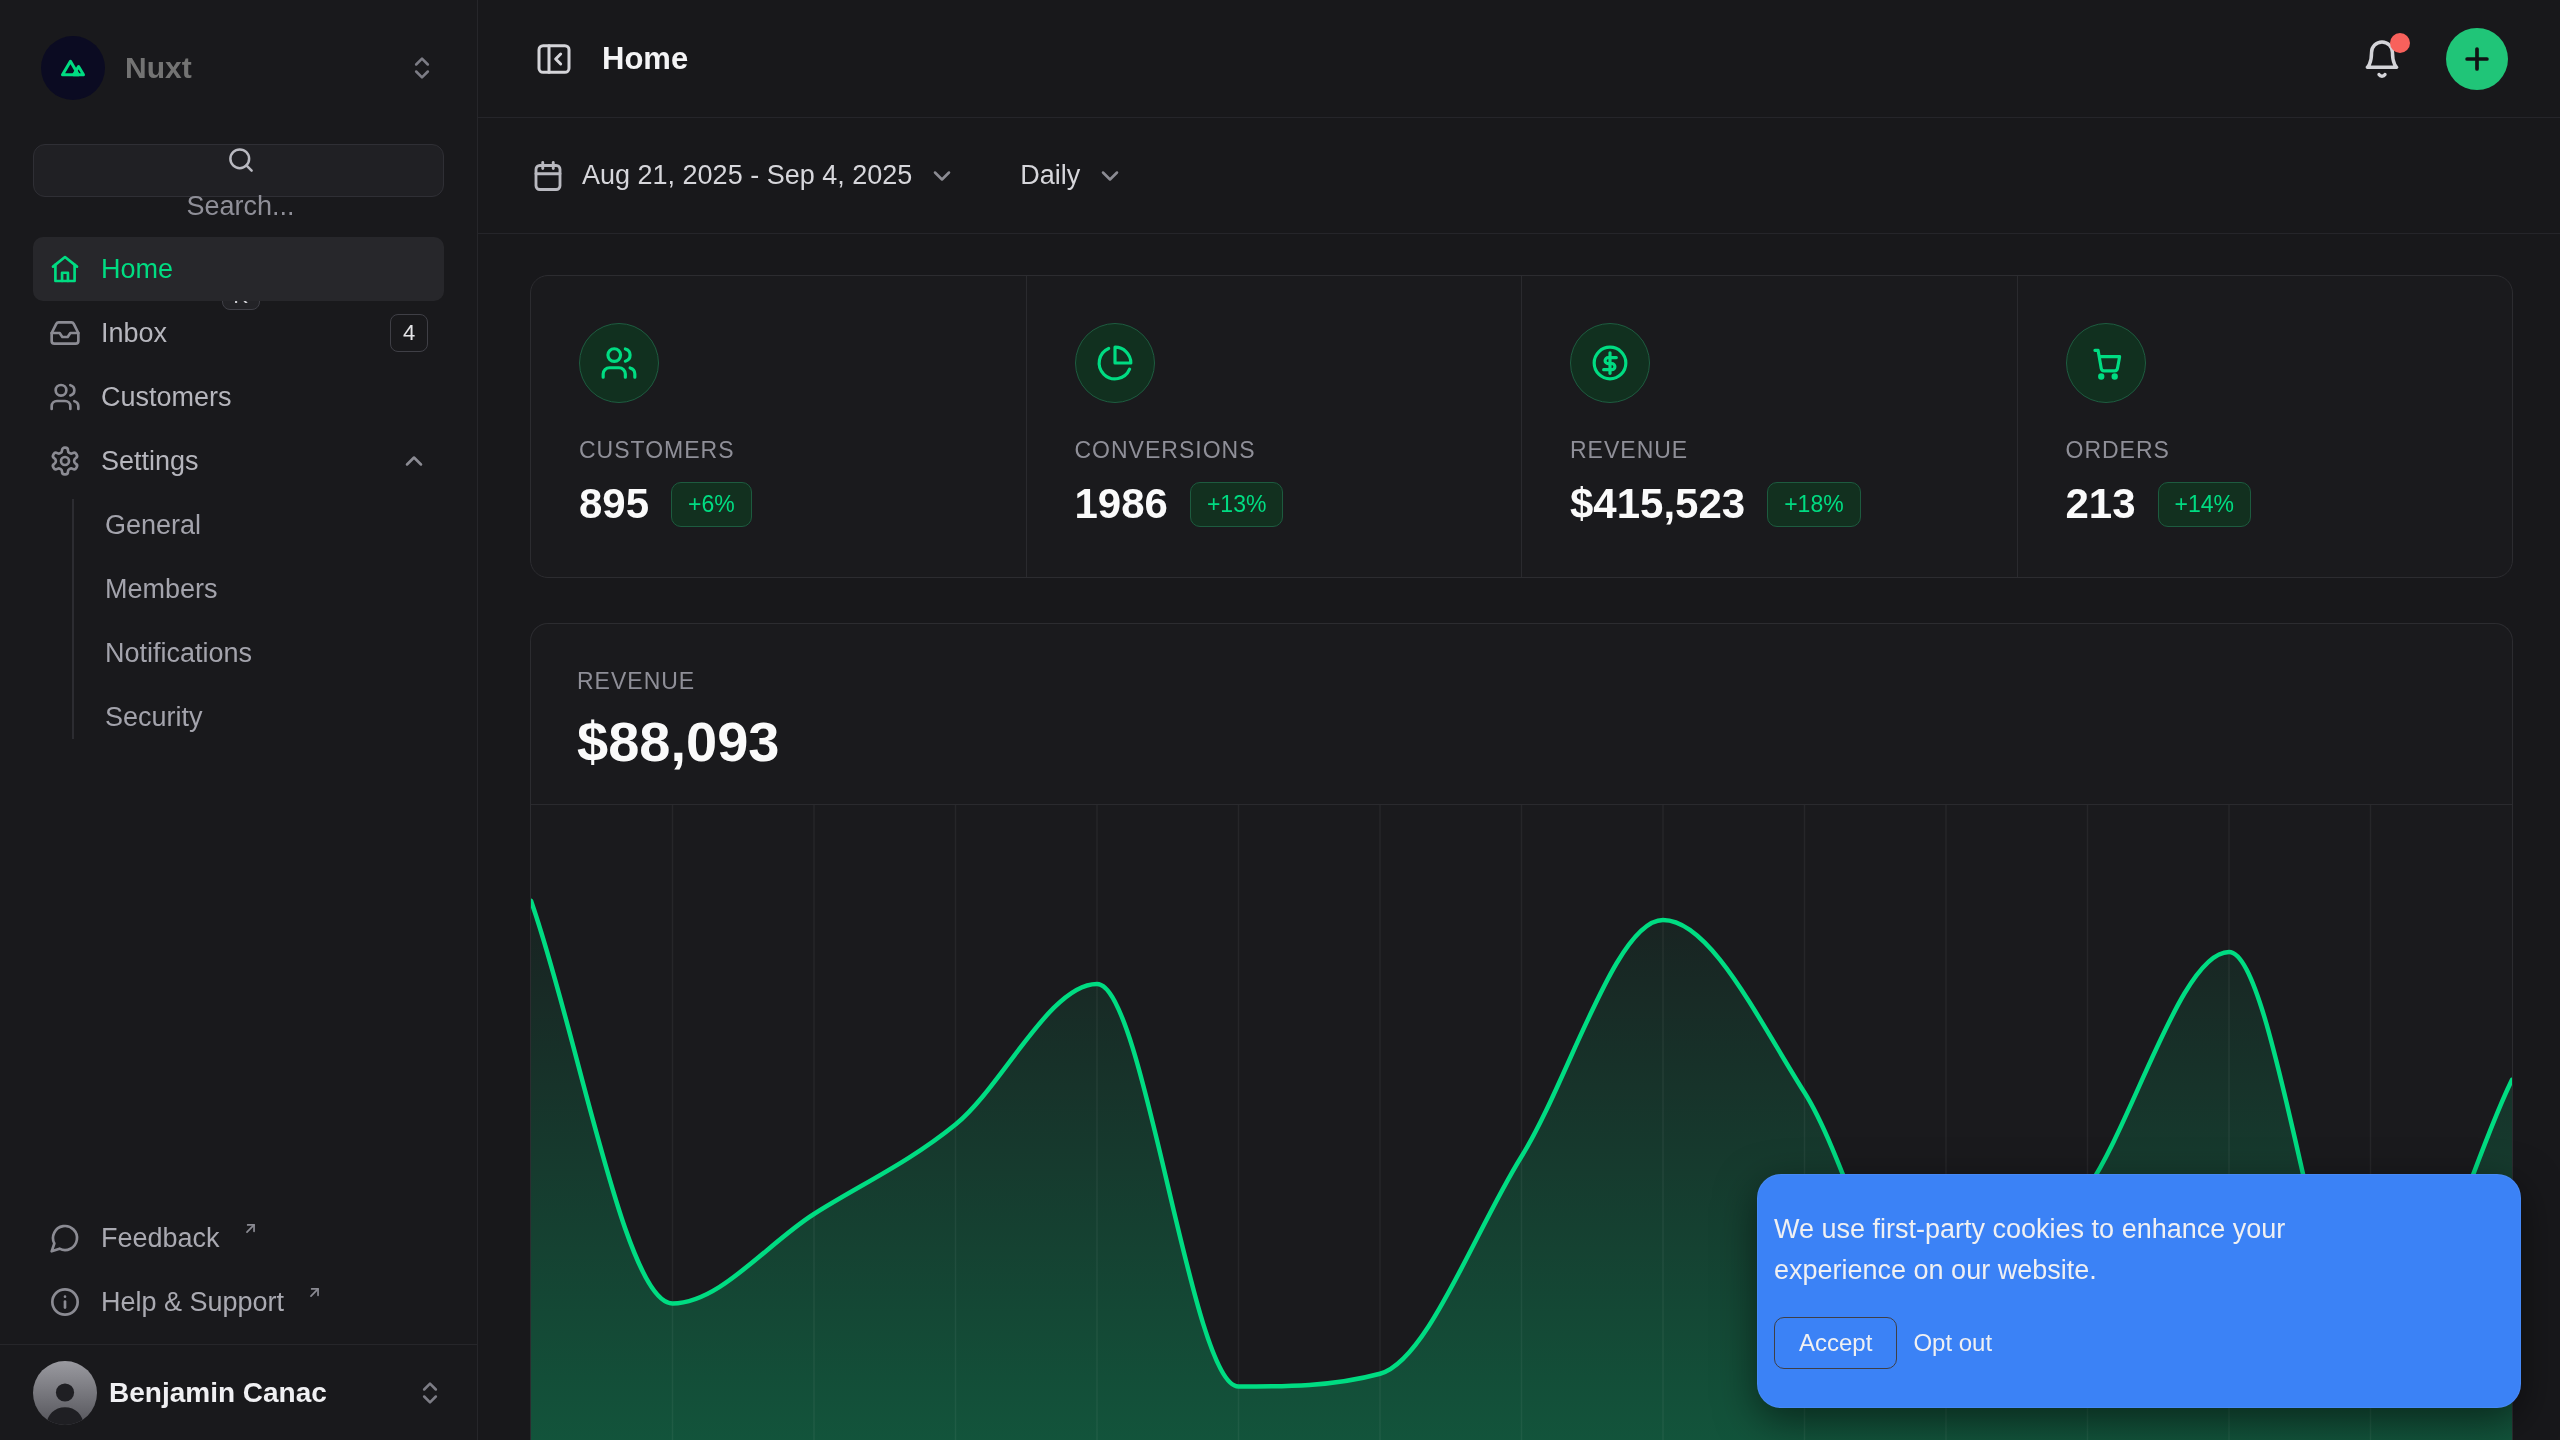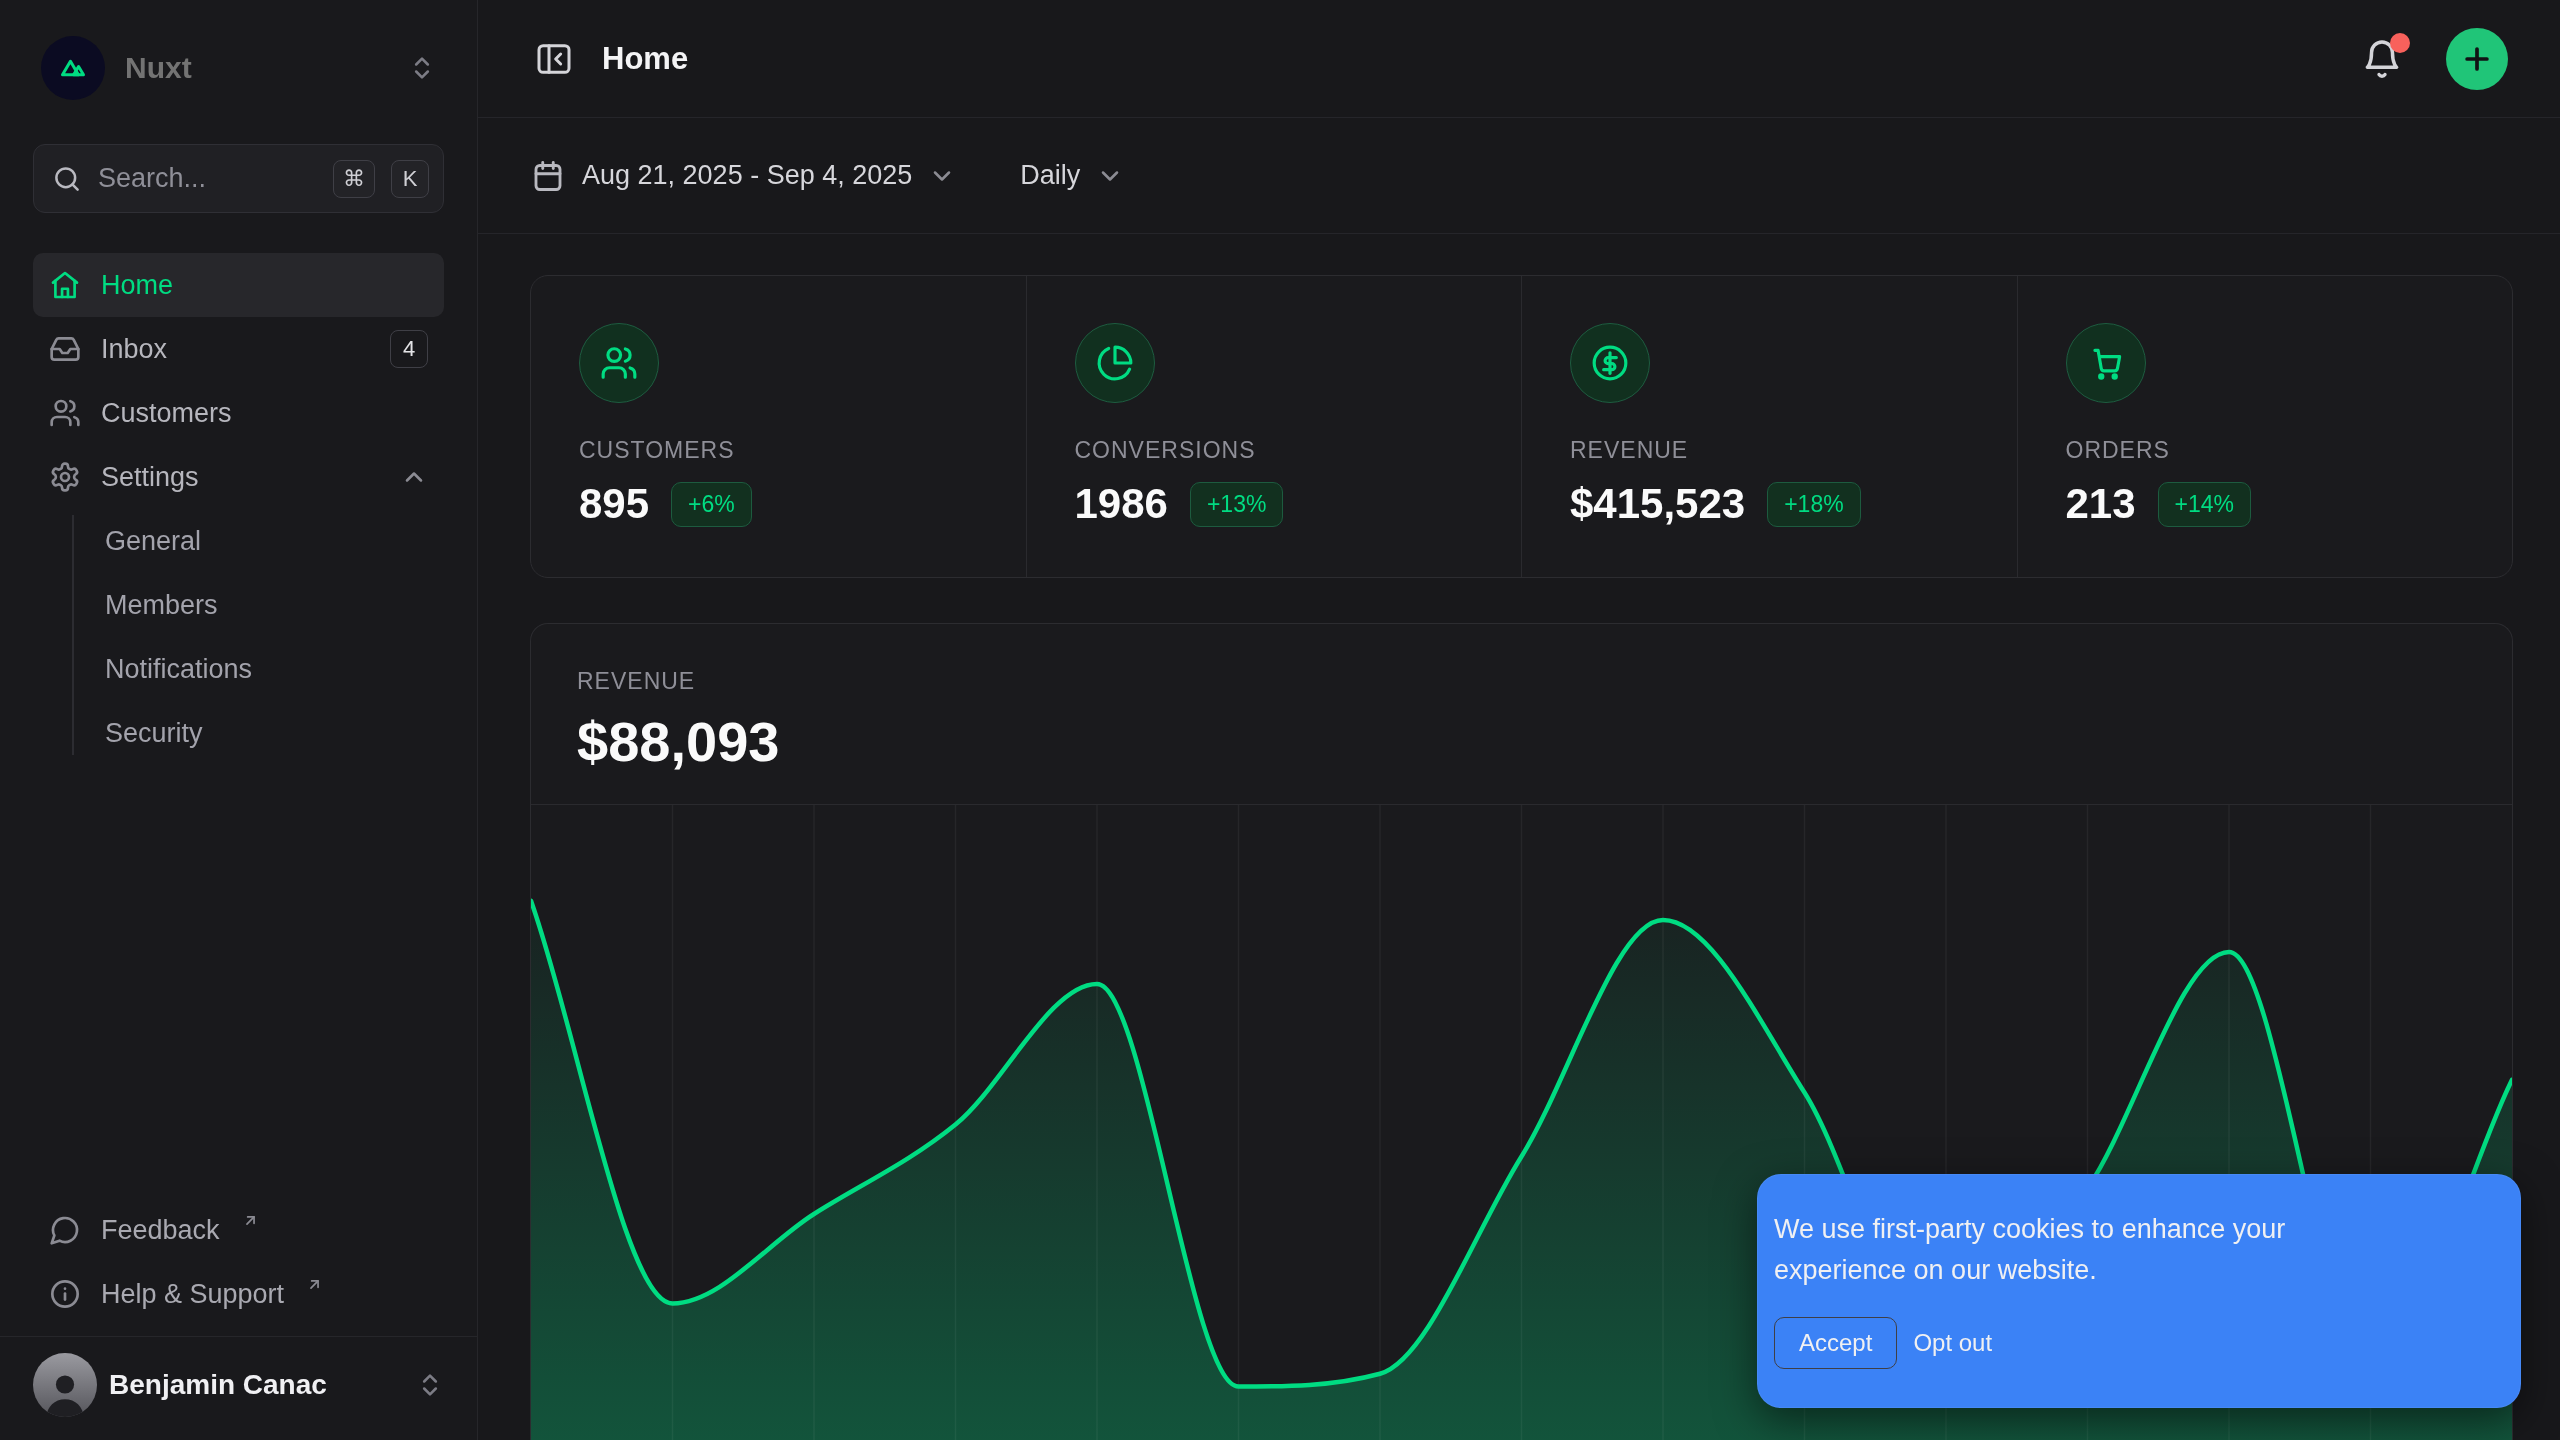--- a/index.html
+++ b/index.html
@@ -11,41 +11,41 @@
 
   
   .sidebar { width:478px; min-width:478px; height:100%; background:#19191c;
     border-right:1px solid #26262a; display:flex; flex-direction:column; padding:28px 33px 0; }
   .brand-row { display:flex; align-items:center; gap:20px; padding:8px 8px 0 8px; }
   .brand-logo { width:64px; height:64px; border-radius:50%; background:#0b0b22;
     display:flex; align-items:center; justify-content:center; }
   .brand-name { font-size:30px; font-weight:600; color:#737373; flex:1; }
   .updown { color:#7c7c85; }
 
-  .search-box { margin-top:44px; height:69px; background:#202024; border:1px solid #2f2f35;
-    border-radius:12px; display:flex; align-items:center; padding:0 14px 0 18px; gap:16px; }
+  .search-box { margin-top:44px; height:53px; background:#202024; border:1px solid #2f2f35;
+    border-radius:12px; display:flex; align-items:center; padding:0 14px 0 18px; gap:16px;flex-direction:column; }
   .search-box .ph { color:#8f8f98; font-size:27px; flex:1; }
   .kbd { min-width:38px; height:38px; padding:0 9px; border:1px solid #3f3f46; background:#232327;
     border-radius:8px; color:#cfcfd4; font-size:22px; display:flex; align-items:center; justify-content:center; }
 
   .nav { margin-top:40px; display:flex; flex-direction:column; }
   .nav-item { height:64px; display:flex; align-items:center; gap:20px; padding:0 16px;
     border-radius:10px; color:#b6b6bd; font-size:27px; cursor:pointer; }
   .nav-item .ni-icon { width:32px; height:32px; color:#8b8b93; }
   .nav-item.active { background:#27272b; color:#00dc82; }
   .nav-item.active .ni-icon { color:#00dc82; }
   .nav-item .grow { flex:1; }
   .count-badge { min-width:38px; height:38px; border:1px solid #3f3f46; border-radius:8px;
     color:#e4e4e7; font-size:22px; display:flex; align-items:center; justify-content:center; }
   .subnav { position:relative; padding-left:72px; display:flex; flex-direction:column; }
   .subnav:before { content:""; position:absolute; left:39px; top:6px; bottom:10px; width:2px; background:#2c2c31; }
   .sub-item { height:64px; display:flex; align-items:center; color:#a3a3ac; font-size:27px; cursor:pointer; }
 
   .sidebar-spacer { flex:1; }
-  .side-foot { display:flex; flex-direction:column; padding-bottom:8px; }
+  .side-foot { display:flex; flex-direction:column; padding-bottom:0; }
   .foot-item { height:64px; display:flex; align-items:center; gap:20px; padding:0 16px;
     color:#a9a9b1; font-size:27px; cursor:pointer; }
   .foot-item .ni-icon { width:32px; height:32px; color:#8b8b93; }
   .ext { color:#8b8b93; margin-left:2px; align-self:flex-start; margin-top:14px; }
 
   .user-row { border-top:1px solid #26262a; margin:10px -33px 0; padding:16px 33px;
     display:flex; align-items:center; gap:12px; height:96px; cursor:pointer; }
   .avatar { width:64px; height:64px; border-radius:50%; background:linear-gradient(#9a9aa0,#55555b);
     overflow:hidden; display:flex; align-items:flex-end; justify-content:center; }
   .user-name { font-size:28px; font-weight:600; color:#f0f0f3; flex:1; }

